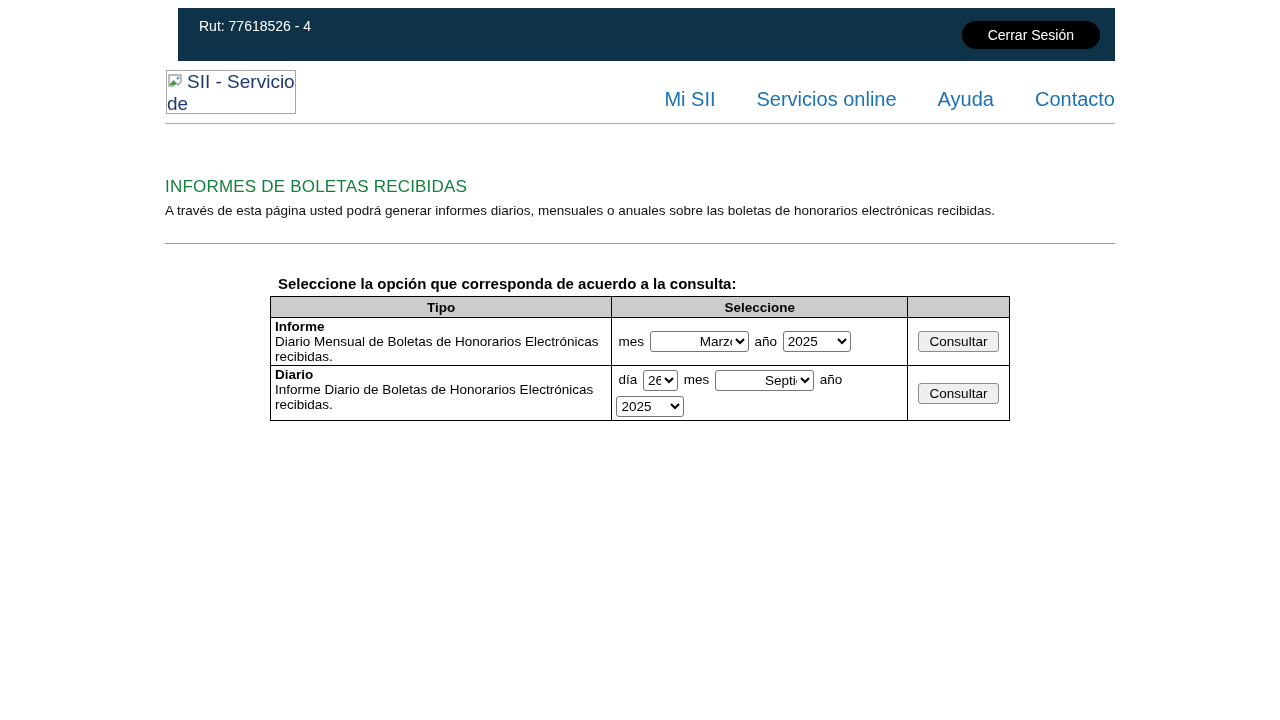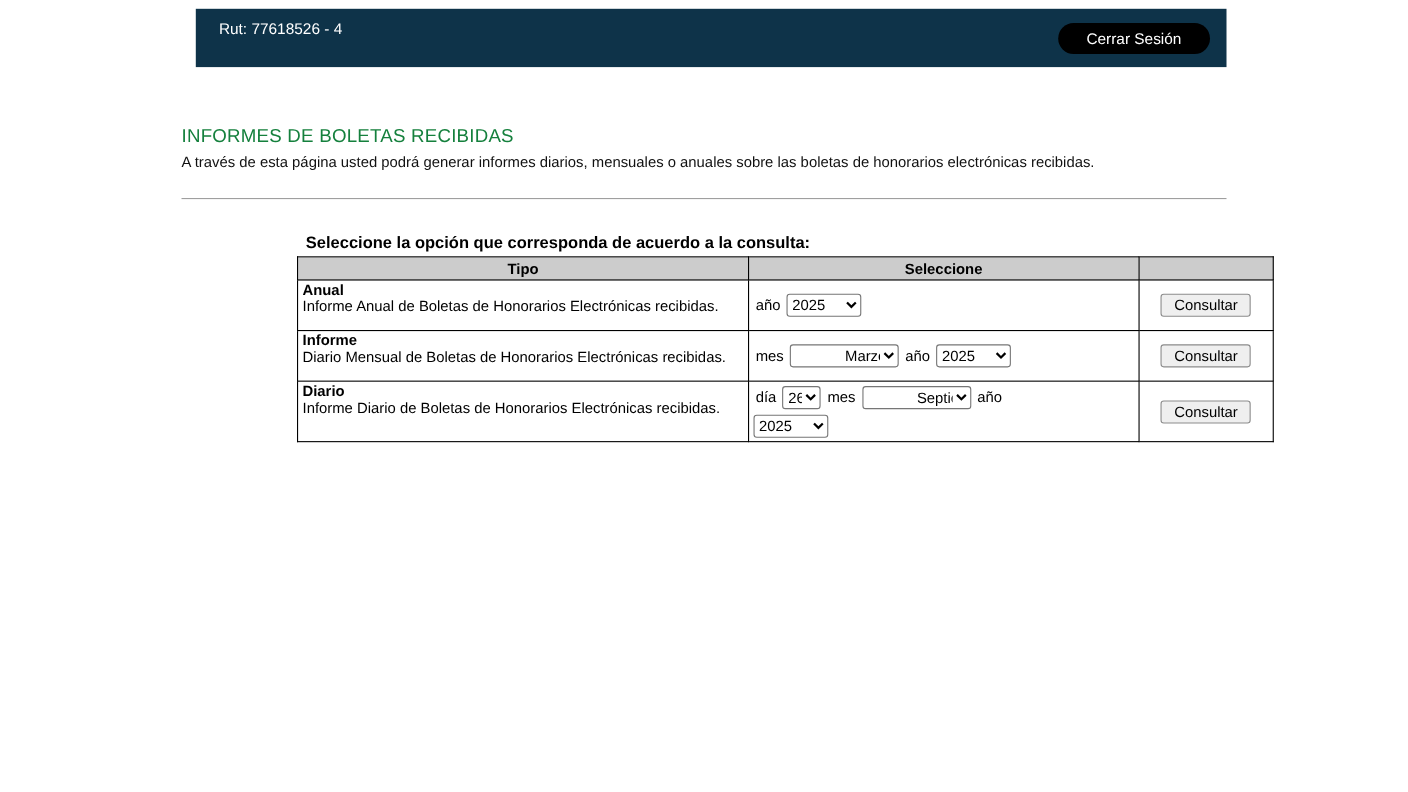--- a/index.html
+++ b/index.html
@@ -94,21 +94,21 @@
     margin: 31px auto 0 auto;
   }
   .table-caption {
     font-size: 15px;
     font-weight: bold;
     padding-left: 8px;
     margin-bottom: 4px;
   }
   table.consult {
     border-collapse: collapse;
-    width: 888px;
+    width: 740px;
     font-size: 13.5px;
     color: #000000;
   }
   table.consult th {
     background: #cccccc;
     border: 1px solid #000000;
     font-weight: bold;
     text-align: center;
     padding: 2px;
     height: 21px;
@@ -153,57 +153,55 @@
 </head>
 <body>
 
 <div class="container">
 
   <div class="topbar">
     <span class="rut-label">Rut: 77618526 - 4</span>
     <button class="logout-btn">Cerrar Sesión</button>
   </div>
 
+  <div class="siteheader">
+    <div class="logo-box">
+      <svg class="broken-icon" width="17" height="16" viewBox="0 0 17 16">
+        <path d="M1 1 h12 v7 l-3 3 -2 -2 -3 3 H1 Z" fill="#f7f9fa" stroke="#9aa5ad" stroke-width="1.4"></path>
+        <path d="M2 10 l3.5 -4 3 3.5 -1.5 1.5 H2 Z" fill="#4c9a3d"></path>
+        <circle cx="10" cy="4" r="1.6" fill="#7aa7c7"></circle>
+      </svg><span>SII - Servicio de</span>
+    </div>
+    <div class="mainnav">
+      <a>Mi SII</a>
+      <a>Servicios online</a>
+      <a>Ayuda</a>
+      <a>Contacto</a>
+    </div>
+  </div>
 
   <h1 class="page-title">INFORMES DE BOLETAS RECIBIDAS</h1>
   <p class="page-desc">A través de esta página usted podrá generar informes diarios, mensuales o anuales sobre las boletas de honorarios electrónicas recibidas.</p>
   <hr class="section-hr">
 
   <div class="table-wrap">
     <div class="table-caption">Seleccione la opción que corresponda de acuerdo a la consulta:</div>
     <table class="consult">
       <colgroup>
           <col class="col-tipo">
           <col class="col-sel">
           <col class="col-btn">
         </colgroup>
       <tbody>
           <tr>
         <th>Tipo</th>
         <th>Seleccione</th>
         <th></th>
       </tr>
 
-      <tr>
-        <td class="type-cell">
-          <span class="type-name">Anual</span>
-          <span>Informe Anual de Boletas de Honorarios Electrónicas recibidas.</span>
-        </td>
-        <td class="sel-cell">
-          <span class="ctl-line">
-            <span class="ctl-label">año</span>
-            <select class="w-year">
-              <option>2025</option>
-            </select>
-          </span>
-        </td>
-        <td class="btn-cell">
-          <button class="consult-btn">Consultar</button>
-        </td>
-      </tr>
 
       <tr>
         <td class="type-cell">
           <span class="type-name">Informe</span>
           <span>Diario Mensual de Boletas de Honorarios Electrónicas recibidas.</span>
         </td>
         <td class="sel-cell">
           <span class="ctl-line">
             <span class="ctl-label">mes</span>
             <select class="w-month">

